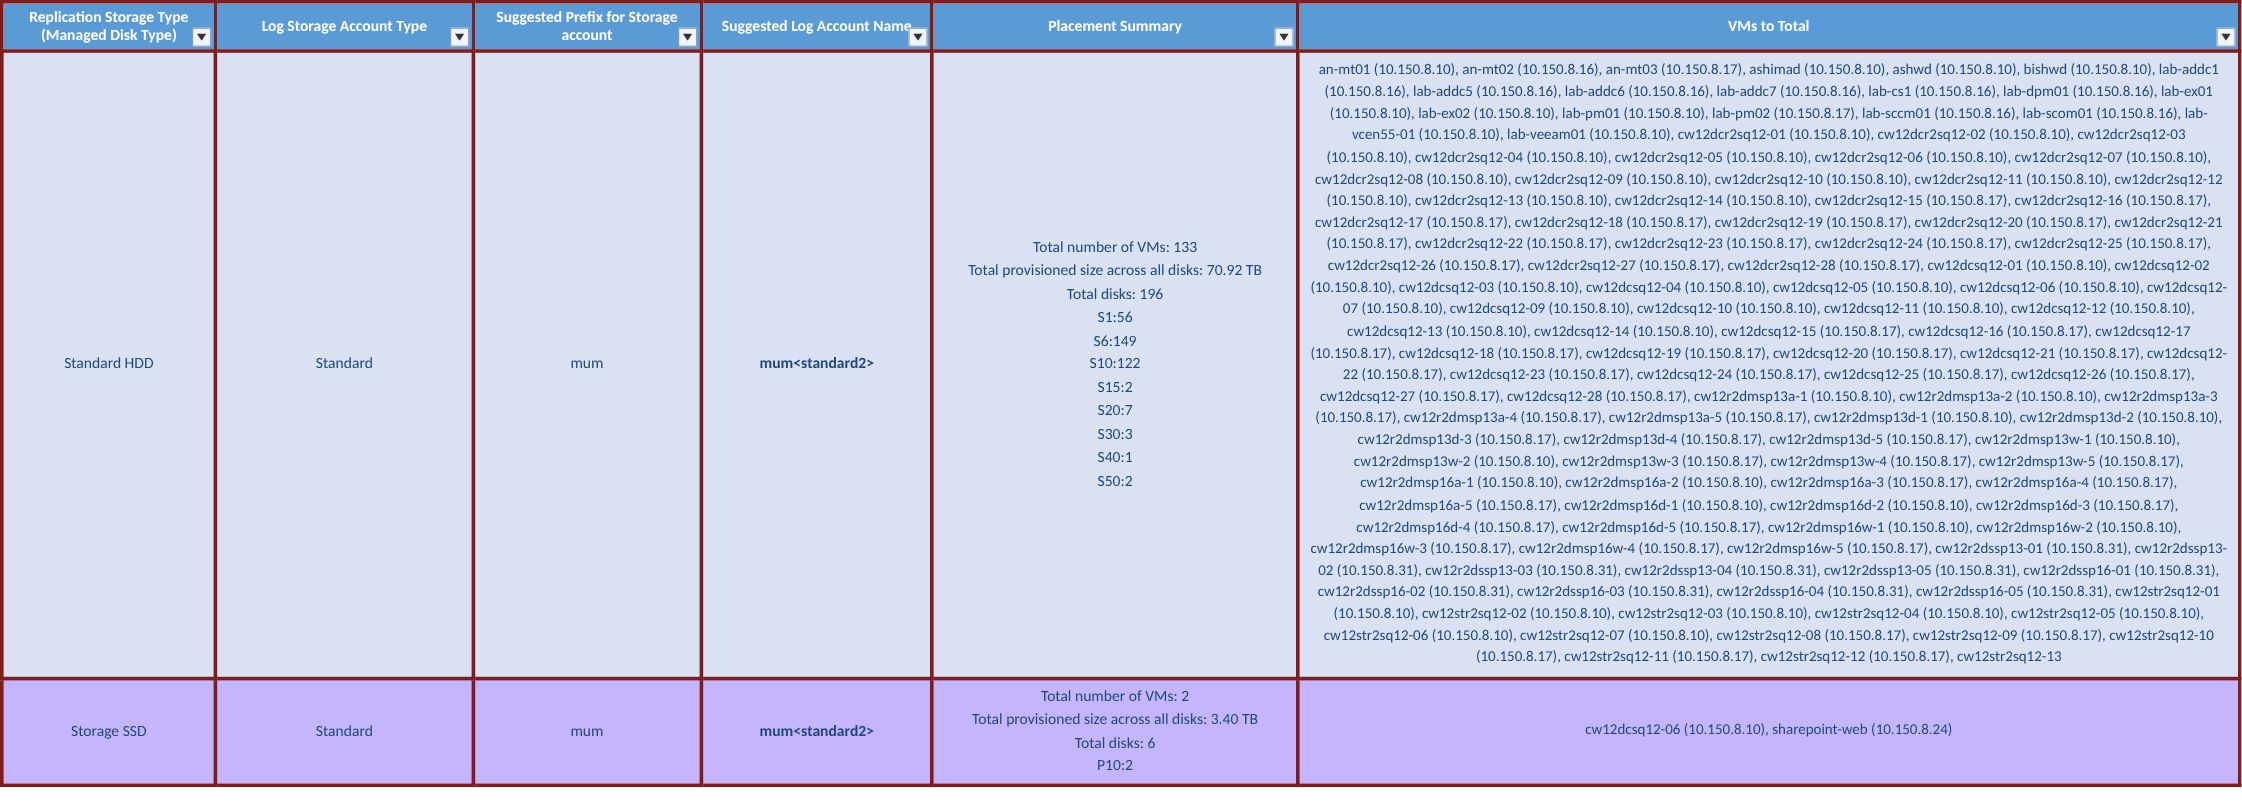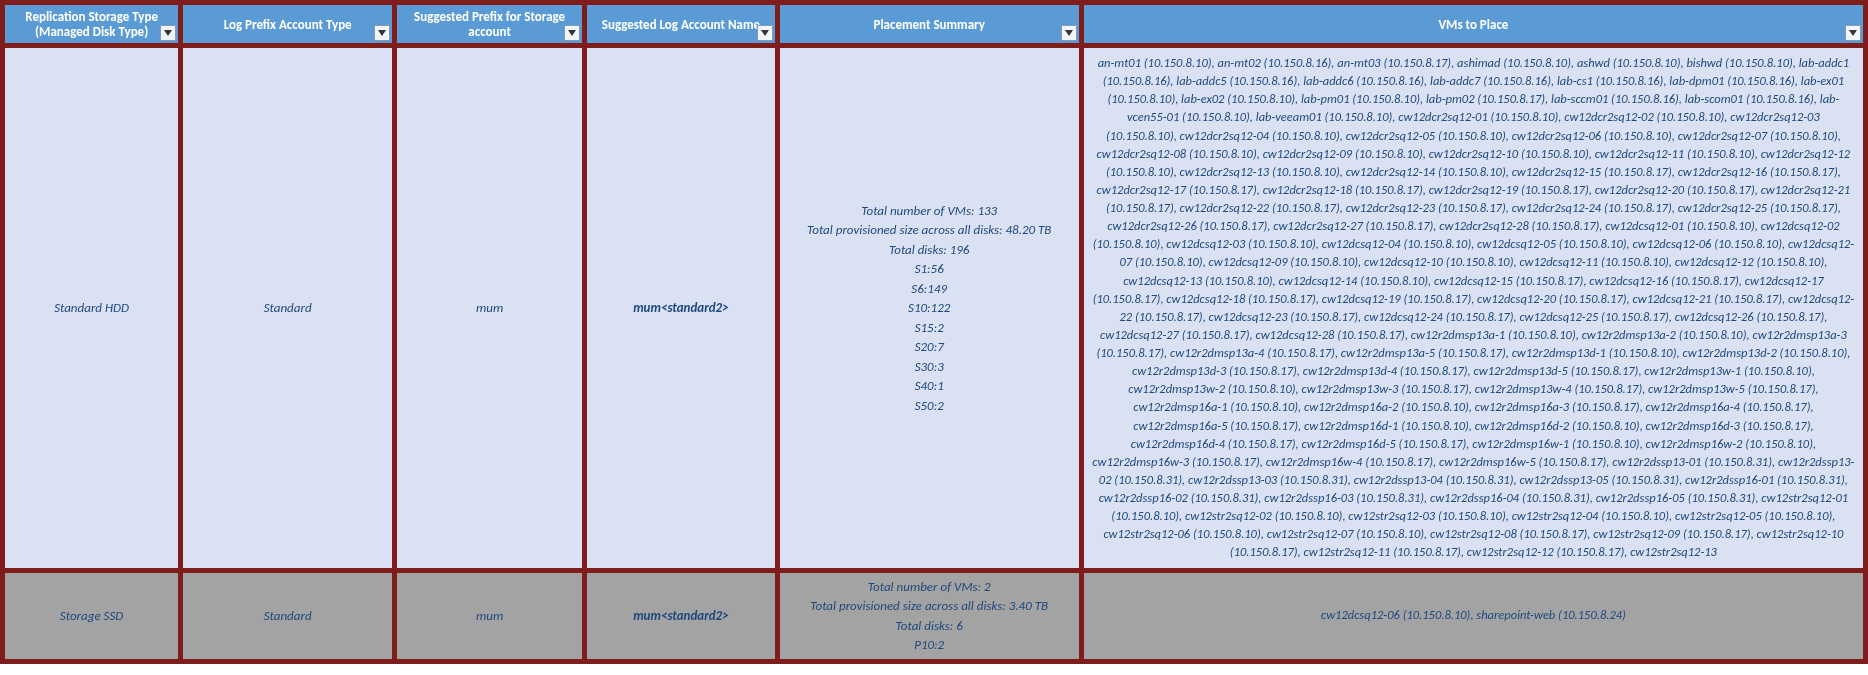--- a/index.html
+++ b/index.html
@@ -9,38 +9,37 @@
     font-size: 13px;
     color: #1f497d;
     background: #fff;
   }
   table {
     border-collapse: collapse;
     width: 1868px;
     table-layout: fixed;
   }
   th, td {
-    border: 5px solid #7f1d1d;
+    border: 3px solid #7f1d1d;
     vertical-align: middle;
     text-align: center;
     padding: 4px 6px;
   }
   th {
     background: #5b9bd5;
     color: #fff;
     font-weight: 600;
     position: relative;
     height: 40px;
   }
   td {
     background: #d9e1f2;
-    font-style: italic;
   }
   tr.row-white td {
-    background: #a3a3a3;
+    background: #c4b5fd;
   }
   .filter-btn {
     position: absolute;
     right: 2px;
     bottom: 2px;
     width: 16px;
     height: 16px;
     background: #f1f5fa;
     border: 1px solid #7f9db9;
     display: flex;
@@ -75,21 +74,21 @@
     <tr>
       <th>
         <span>Replication Storage Type (Managed Disk Type)</span>
         <span class="filter-btn">
           <svg width="8" height="6">
               <polygon points="0,0 8,0 4,6" fill="#333"></polygon>
             </svg>
         </span>
       </th>
       <th>
-        <span>Log Prefix Account Type</span>
+        <span>Log Storage Account Type</span>
         <span class="filter-btn">
           <svg width="8" height="6">
               <polygon points="0,0 8,0 4,6" fill="#333"></polygon>
             </svg>
         </span>
       </th>
       <th>
         <span>Suggested Prefix for Storage account</span>
         <span class="filter-btn">
           <svg width="8" height="6">
@@ -107,38 +106,38 @@
       </th>
       <th>
         <span>Placement Summary</span>
         <span class="filter-btn">
           <svg width="8" height="6">
               <polygon points="0,0 8,0 4,6" fill="#333"></polygon>
             </svg>
         </span>
       </th>
       <th>
-        <span>VMs to Place</span>
+        <span>VMs to Total</span>
         <span class="filter-btn">
           <svg width="8" height="6">
               <polygon points="0,0 8,0 4,6" fill="#333"></polygon>
             </svg>
         </span>
       </th>
     </tr>
   </thead>
   <tbody>
     <tr>
       <td>Standard HDD</td>
       <td>Standard</td>
       <td>mum</td>
       <td class="bold">mum&lt;standard2&gt;</td>
       <td class="placement">
         <div>Total number of VMs: 133</div>
-        <div>Total provisioned size across all disks: 48.20 TB</div>
+        <div>Total provisioned size across all disks: 70.92 TB</div>
         <div>Total disks: 196</div>
         <div>S1:56</div>
         <div>S6:149</div>
         <div>S10:122</div>
         <div>S15:2</div>
         <div>S20:7</div>
         <div>S30:3</div>
         <div>S40:1</div>
         <div>S50:2</div>
       </td>

